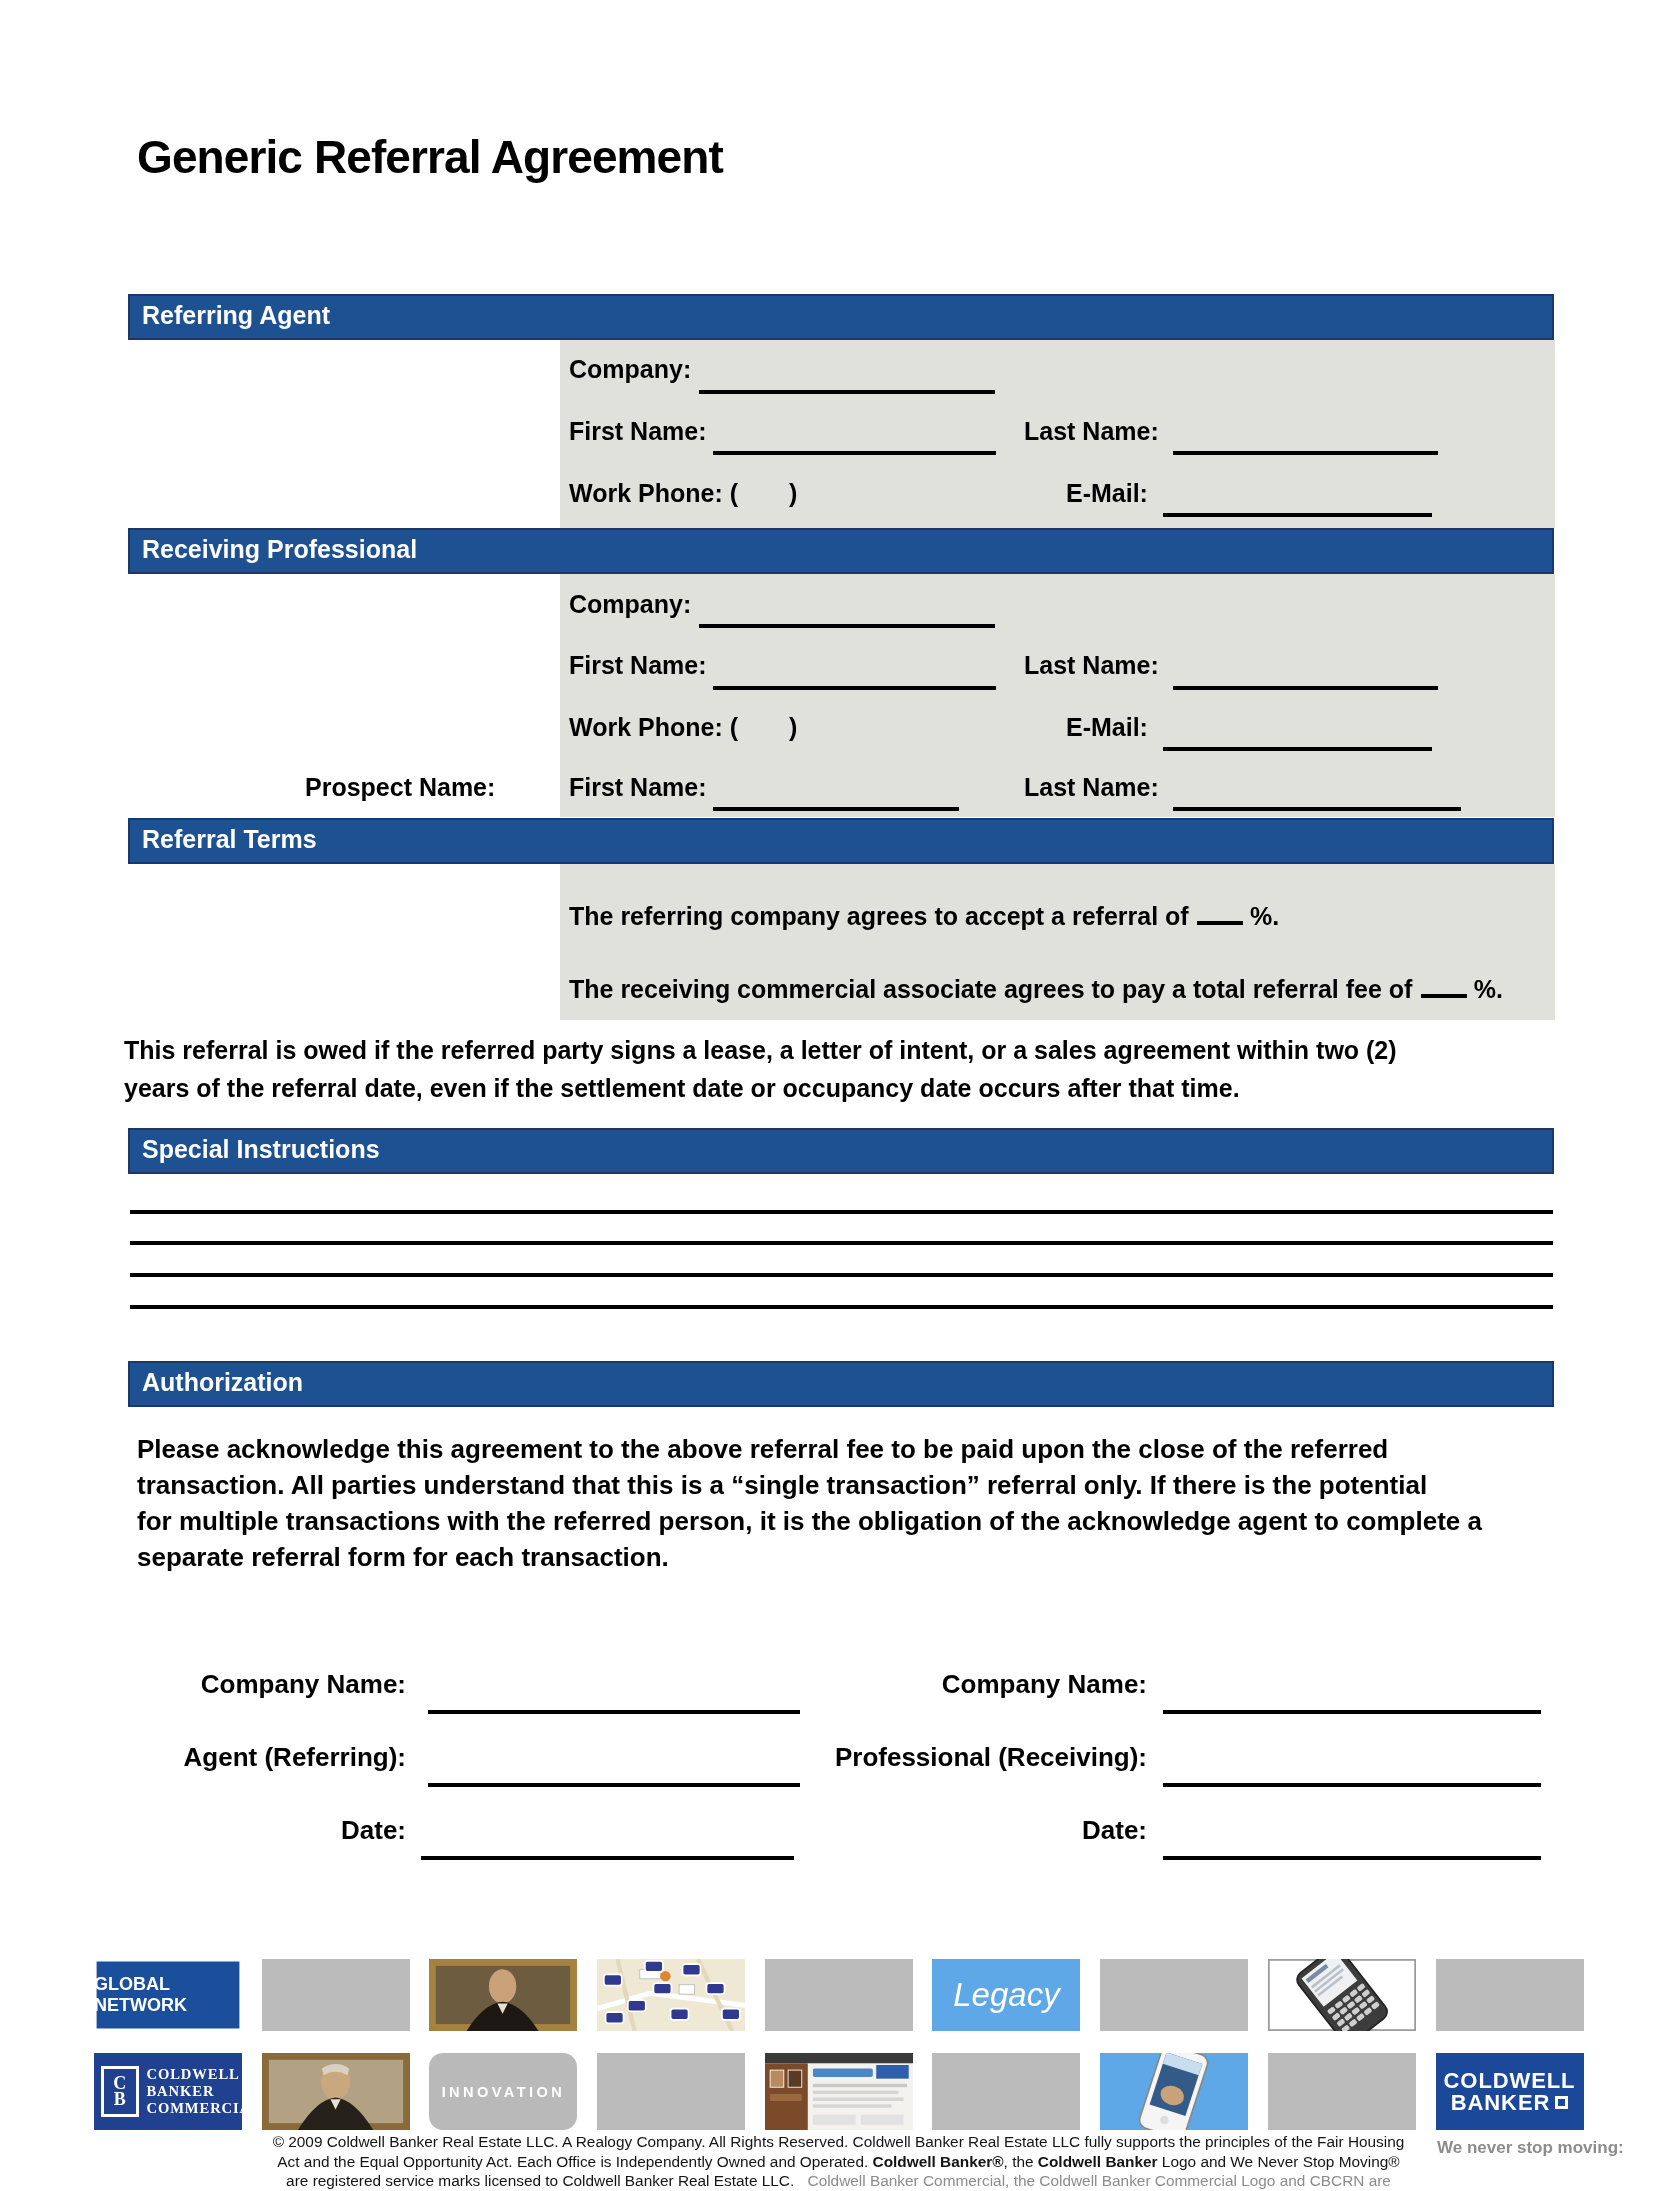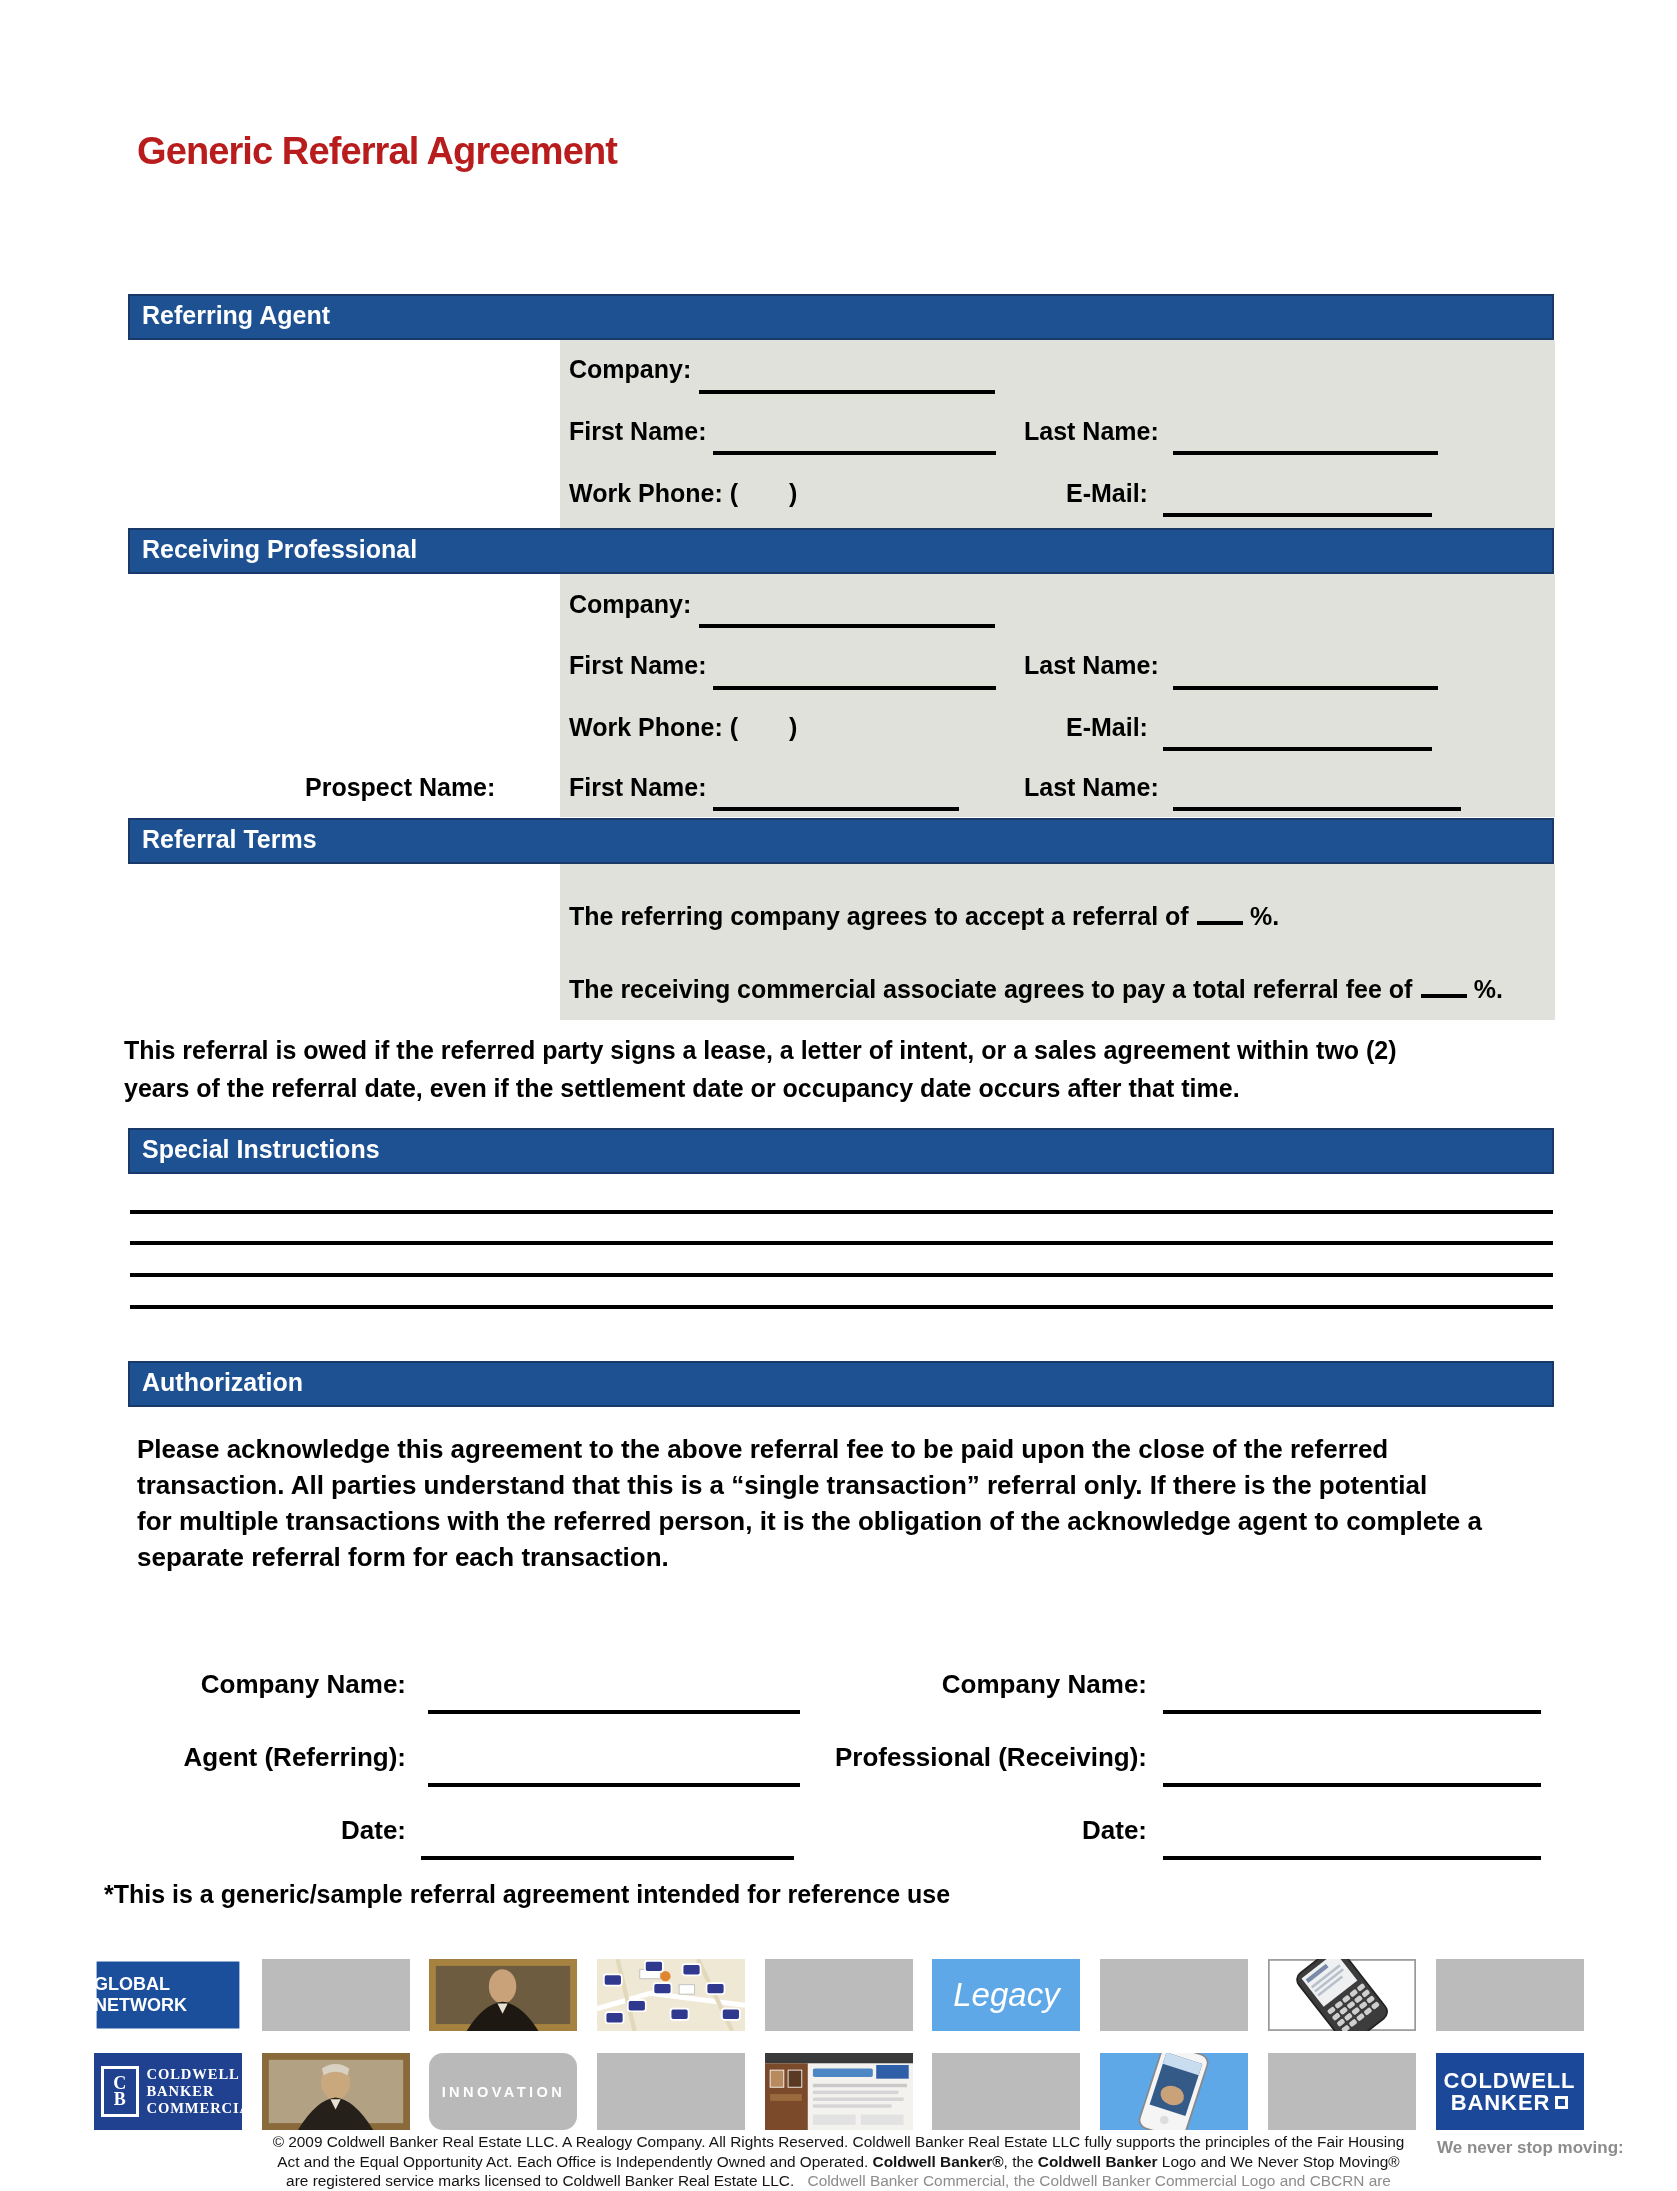--- a/index.html
+++ b/index.html
@@ -1,19 +1,19 @@
 <!DOCTYPE html>
 <html style="font-size:13.7px"><head>
 <meta charset="utf-8">
 <style>
   html,body{margin:0;padding:0;background:#fff;}
   #page{position:relative;width:1677px;height:2192px;background:#ffffff;
         font-family:"Liberation Sans",sans-serif;overflow:hidden;color:#000;}
-  .title{position:absolute;left:137px;top:130px;font-size:38px;font-weight:bold;
-         color:#b91c1c;letter-spacing:-0.9px;}
+  .title{position:absolute;left:137px;top:130px;font-size:46px;font-weight:bold;
+         color:#000000;letter-spacing:-0.9px;}
   .bar{position:absolute;left:128px;width:1426px;height:46px;background:#1E5192;
        border:2.6px solid #193A69;box-sizing:border-box;}
   .bar span{display:block;color:#fff;font-weight:bold;font-size:25px;line-height:39px;padding-left:12px;}
   .panel{position:absolute;left:560px;width:995px;background:#E1E1DC;}
   .lbl{position:absolute;font-weight:bold;font-size:25px;white-space:nowrap;color:#000;}
   .sig-lbl{position:absolute;font-weight:bold;font-size:26px;white-space:nowrap;text-align:right;}
   .ul{position:absolute;height:4.3px;background:#000;}
   .hr{position:absolute;left:130px;width:1423px;height:4.3px;background:#000;}
   .terms-line{position:absolute;font-weight:bold;font-size:25px;white-space:nowrap;}
   .blank{display:inline-block;width:46px;height:22px;border-bottom:4.3px solid #000;margin:0 6.8px 0 8.6px;}
@@ -131,21 +131,20 @@
   <div class="sig-lbl" style="left:128px;top:1742px;width:278px">Agent (Referring):</div>
   <div class="ul" style="left:428px;top:1783px;width:372px"></div>
   <div class="sig-lbl" style="left:770px;top:1742px;width:377px">Professional (Receiving):</div>
   <div class="ul" style="left:1163px;top:1783px;width:378px"></div>
 
   <div class="sig-lbl" style="left:128px;top:1815px;width:278px">Date:</div>
   <div class="ul" style="left:421px;top:1856px;width:373px"></div>
   <div class="sig-lbl" style="left:770px;top:1815px;width:377px">Date:</div>
   <div class="ul" style="left:1163px;top:1856px;width:378px"></div>
 
-  <div class="disclaimer">*This is a generic/sample referral agreement intended for reference use</div>
 
   <div class="logo-row r1" style="top:1959px">
     <div class="tile gn">
         <span>GLOBAL NETWORK</span>
       </div>
     <div class="tile gray"></div>
     <div class="tile">
       <svg width="148" height="72" viewBox="0 0 173 84">
         <rect width="173" height="84" fill="#6E5C40"></rect>
         <rect x="4" y="4" width="165" height="76" fill="none" stroke="#A58240" stroke-width="8"></rect>

